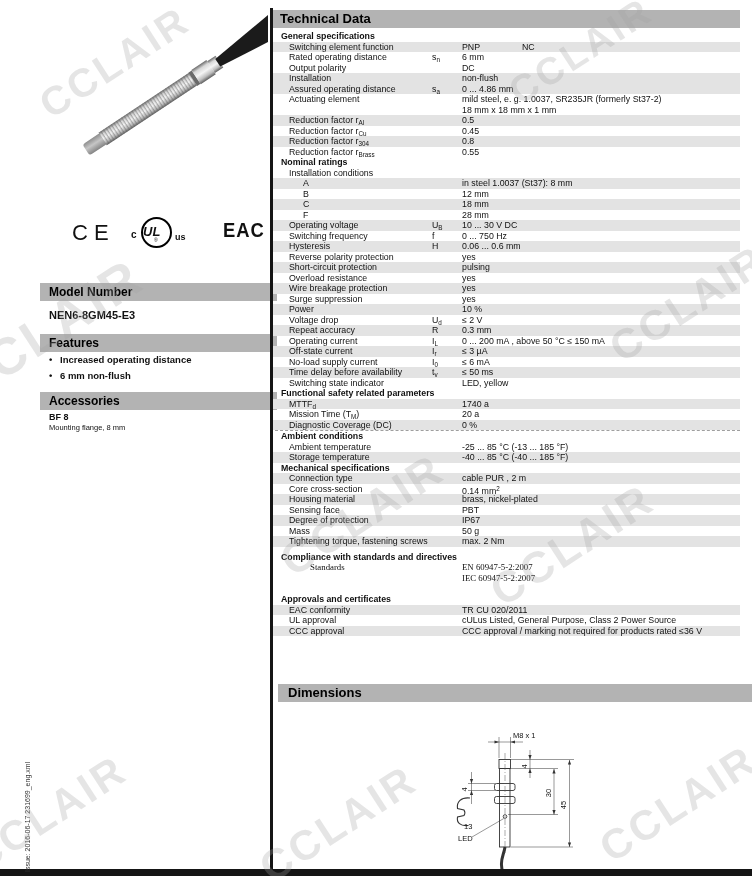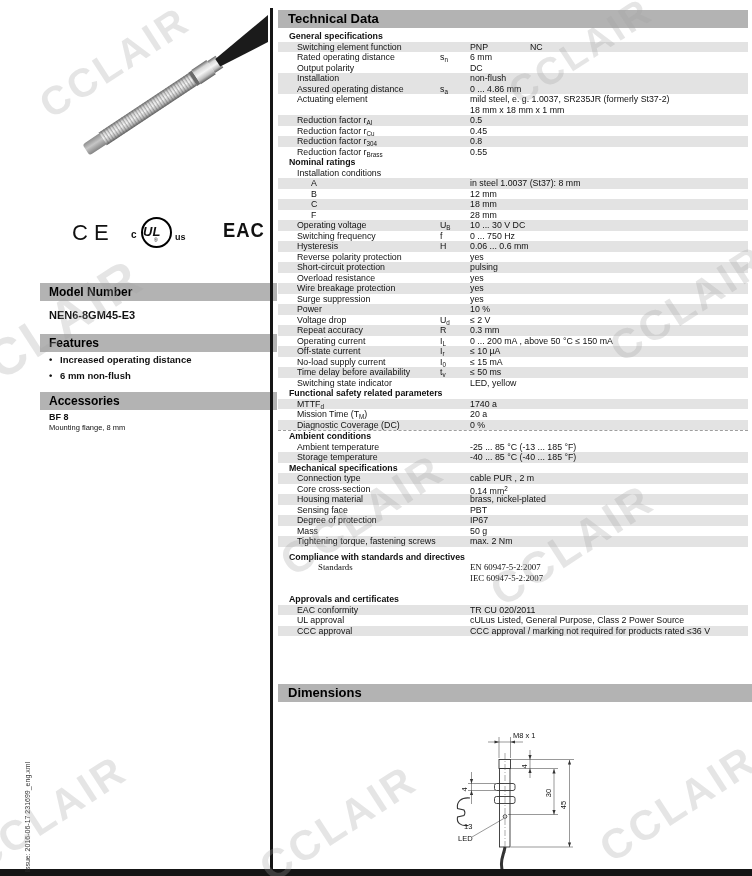--- a/index.html
+++ b/index.html
@@ -35,21 +35,21 @@
   .mn-val{position:absolute;left:9px;top:299px;font-size:11px;font-weight:bold;}
   .ft-bar{position:absolute;left:0;top:324px;width:228px;}
   .ft-list{position:absolute;left:9px;top:344px;width:215px;}
   .ft-item{font-size:9.5px;font-weight:bold;margin-bottom:5px;padding-left:11px;position:relative;}
   .ft-item::before{content:"•";position:absolute;left:0;top:0;}
   .ac-bar{position:absolute;left:0;top:382px;width:228px;}
   .ac-list{position:absolute;left:9px;top:402px;width:215px;}
   .ac-name{font-size:9px;font-weight:bold;}
   .ac-desc{font-size:7.5px;margin-top:1px;}
   
-  .right-col{position:absolute;left:278px;top:10px;width:470px;z-index:1;}
+  .right-col{position:absolute;left:270px;top:10px;width:470px;z-index:1;}
   .rows{margin-top:3px;}
   .sec-h{height:10.5px;line-height:10.5px;font-size:8.8px;font-weight:bold;padding-left:11px;}
   .sec-h.dashed{border-top:1px dashed #9f9f9f;}
   .trow{position:relative;height:10.5px;line-height:10.6px;font-size:8.8px;}
   .trow.shade{background:var(--stripe,#e3e3e3);}
   .lab{position:absolute;left:19px;top:0;white-space:nowrap;}
   .lab.ind2{left:33px;}
   .lab.ind3{left:40px;}
   .sym{position:absolute;left:162px;top:0;}
   .val{position:absolute;left:192px;top:0;white-space:nowrap;}
@@ -262,26 +262,26 @@
           <div class="val">0.3 mm</div>
         </div>
         <div class="trow">
           <div class="lab">Operating current</div>
           <span class="sym"><span>I</span><sub>L</sub></span>
           <div class="val">0 ... 200 mA , above 50 °C ≤ 150 mA</div>
         </div>
         <div class="trow shade">
           <div class="lab">Off-state current</div>
           <span class="sym"><span>I</span><sub>r</sub></span>
-          <div class="val">≤ 10 µA</div>
+          <div class="val">≤ 3 µA</div>
         </div>
         <div class="trow">
           <div class="lab">No-load supply current</div>
           <span class="sym"><span>I</span><sub>0</sub></span>
-          <div class="val">≤ 15 mA</div>
+          <div class="val">≤ 6 mA</div>
         </div>
         <div class="trow shade">
           <div class="lab">Time delay before availability</div>
           <span class="sym"><span>t</span><sub>v</sub></span>
           <div class="val">≤ 50 ms</div>
         </div>
         <div class="trow">
           <div class="lab">Switching state indicator</div>
           <div class="val">LED, yellow</div>
         </div>

